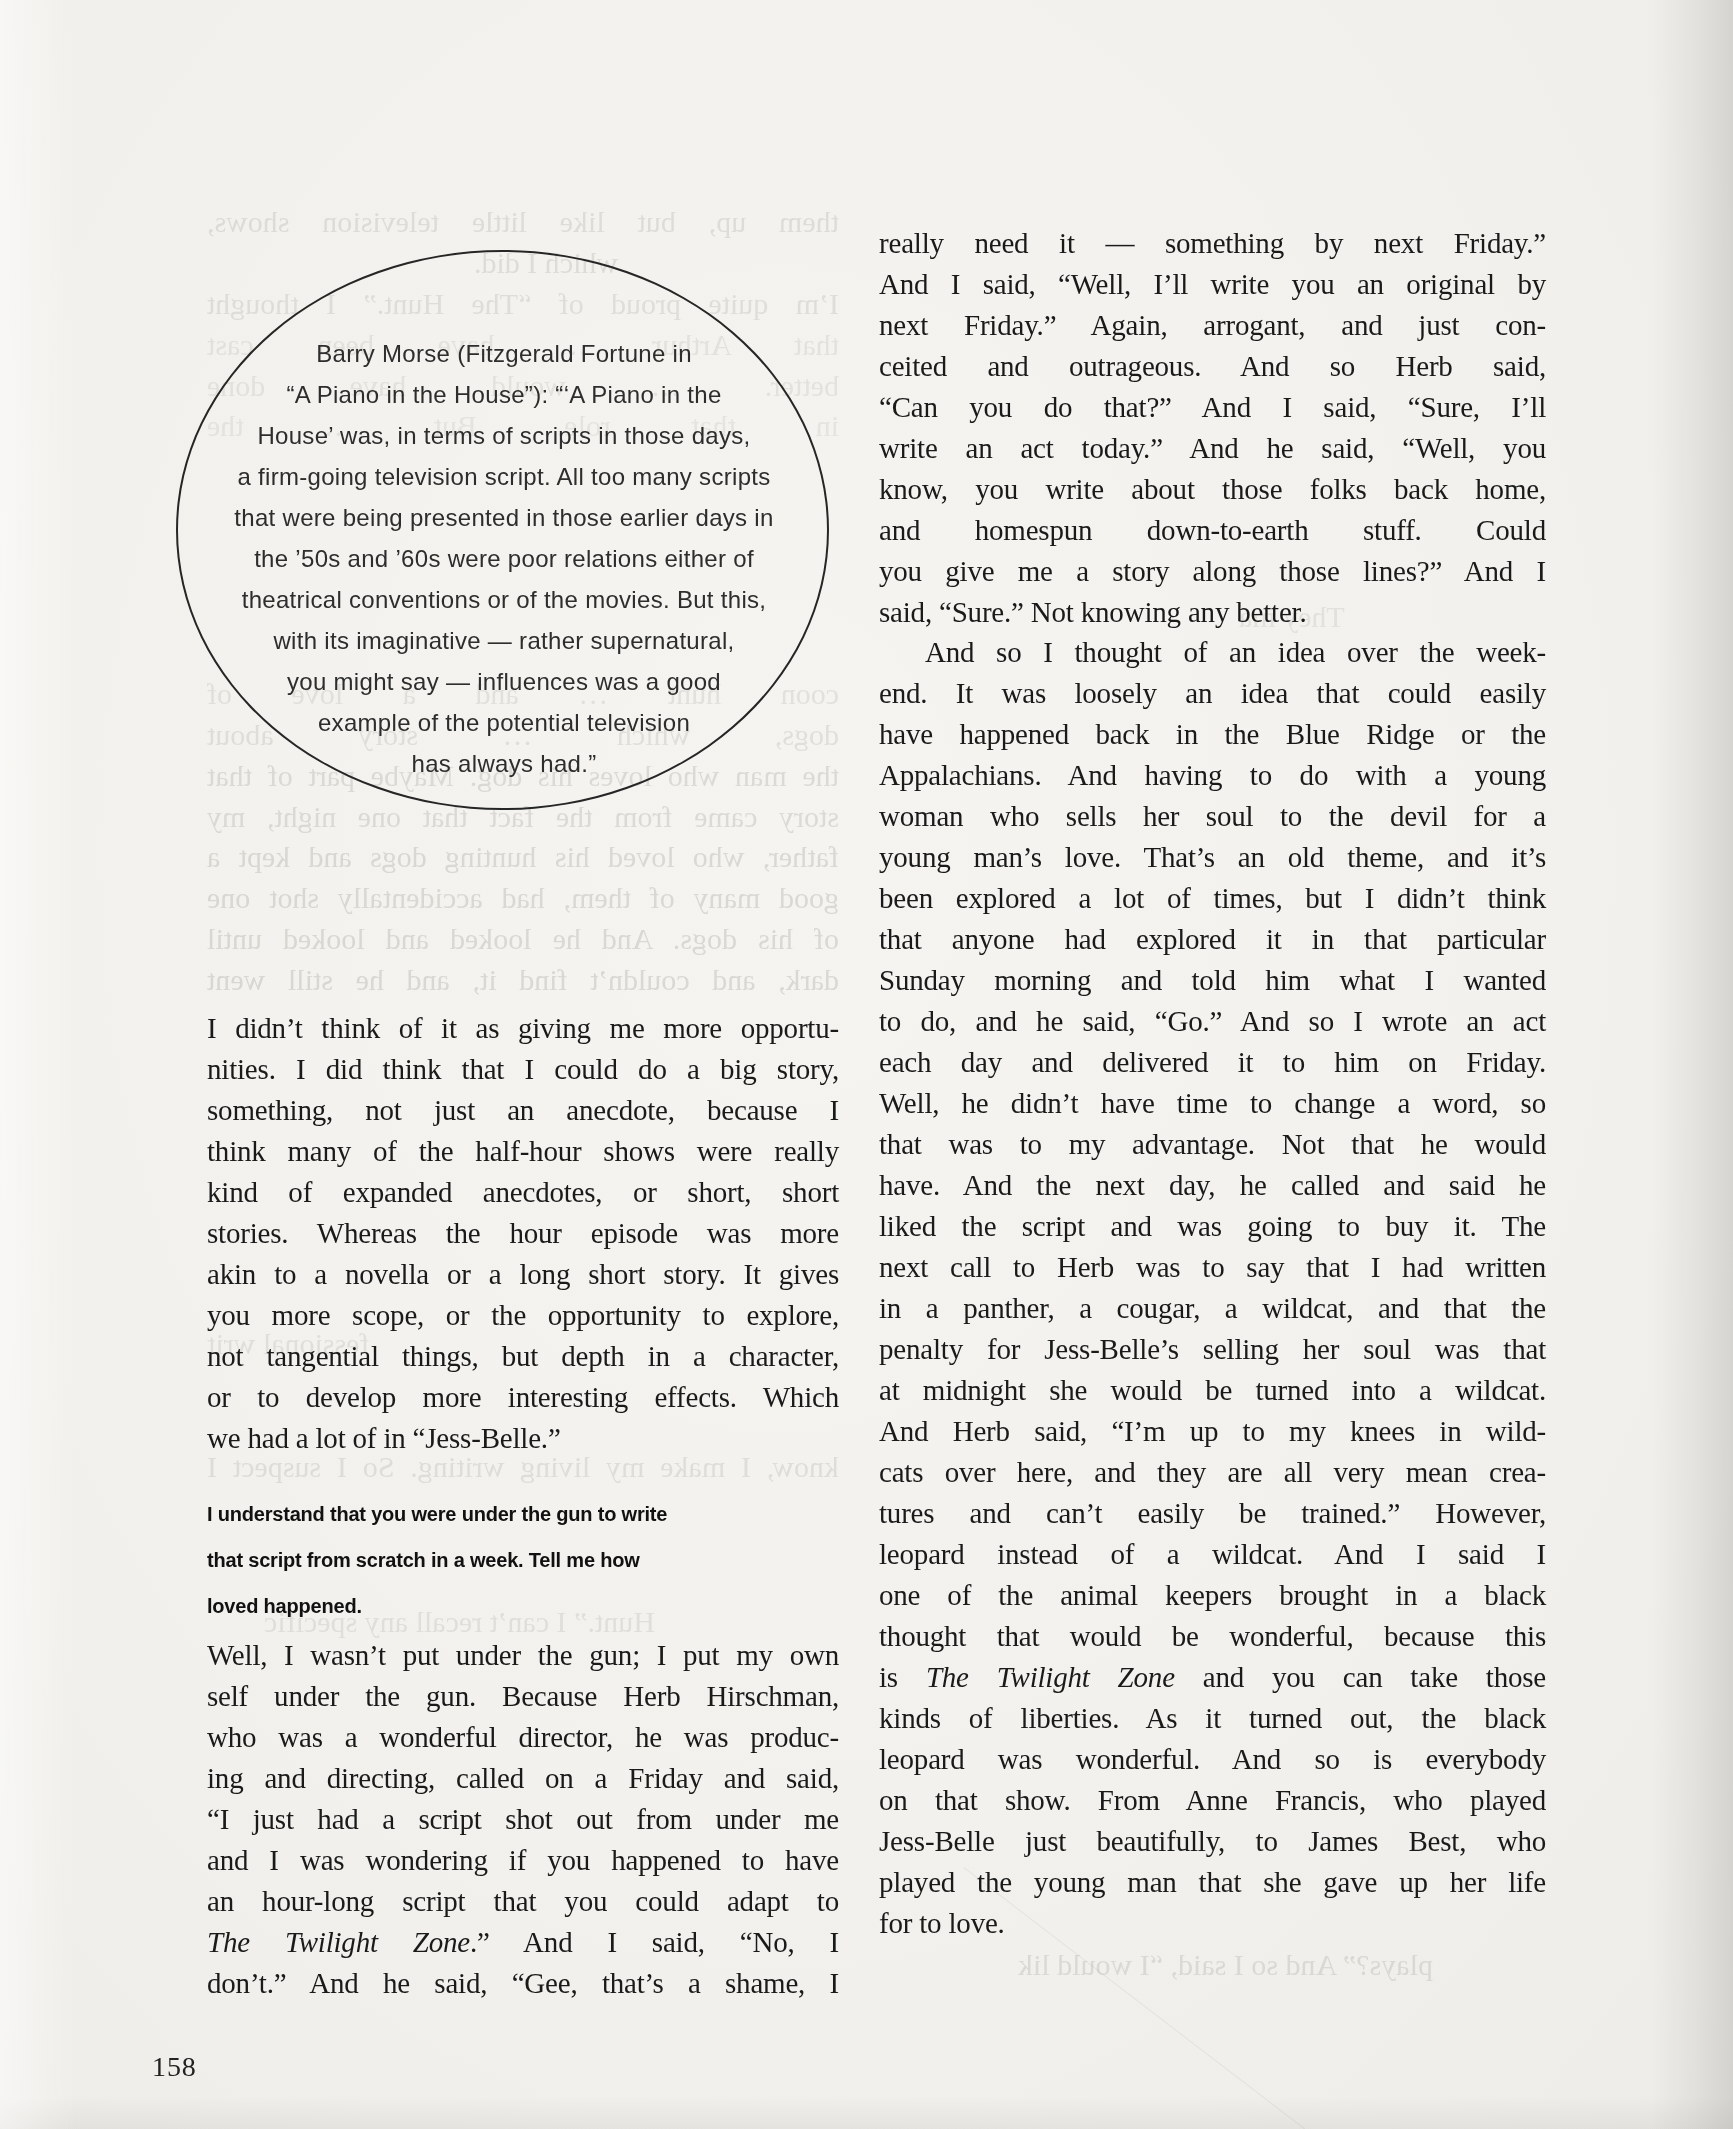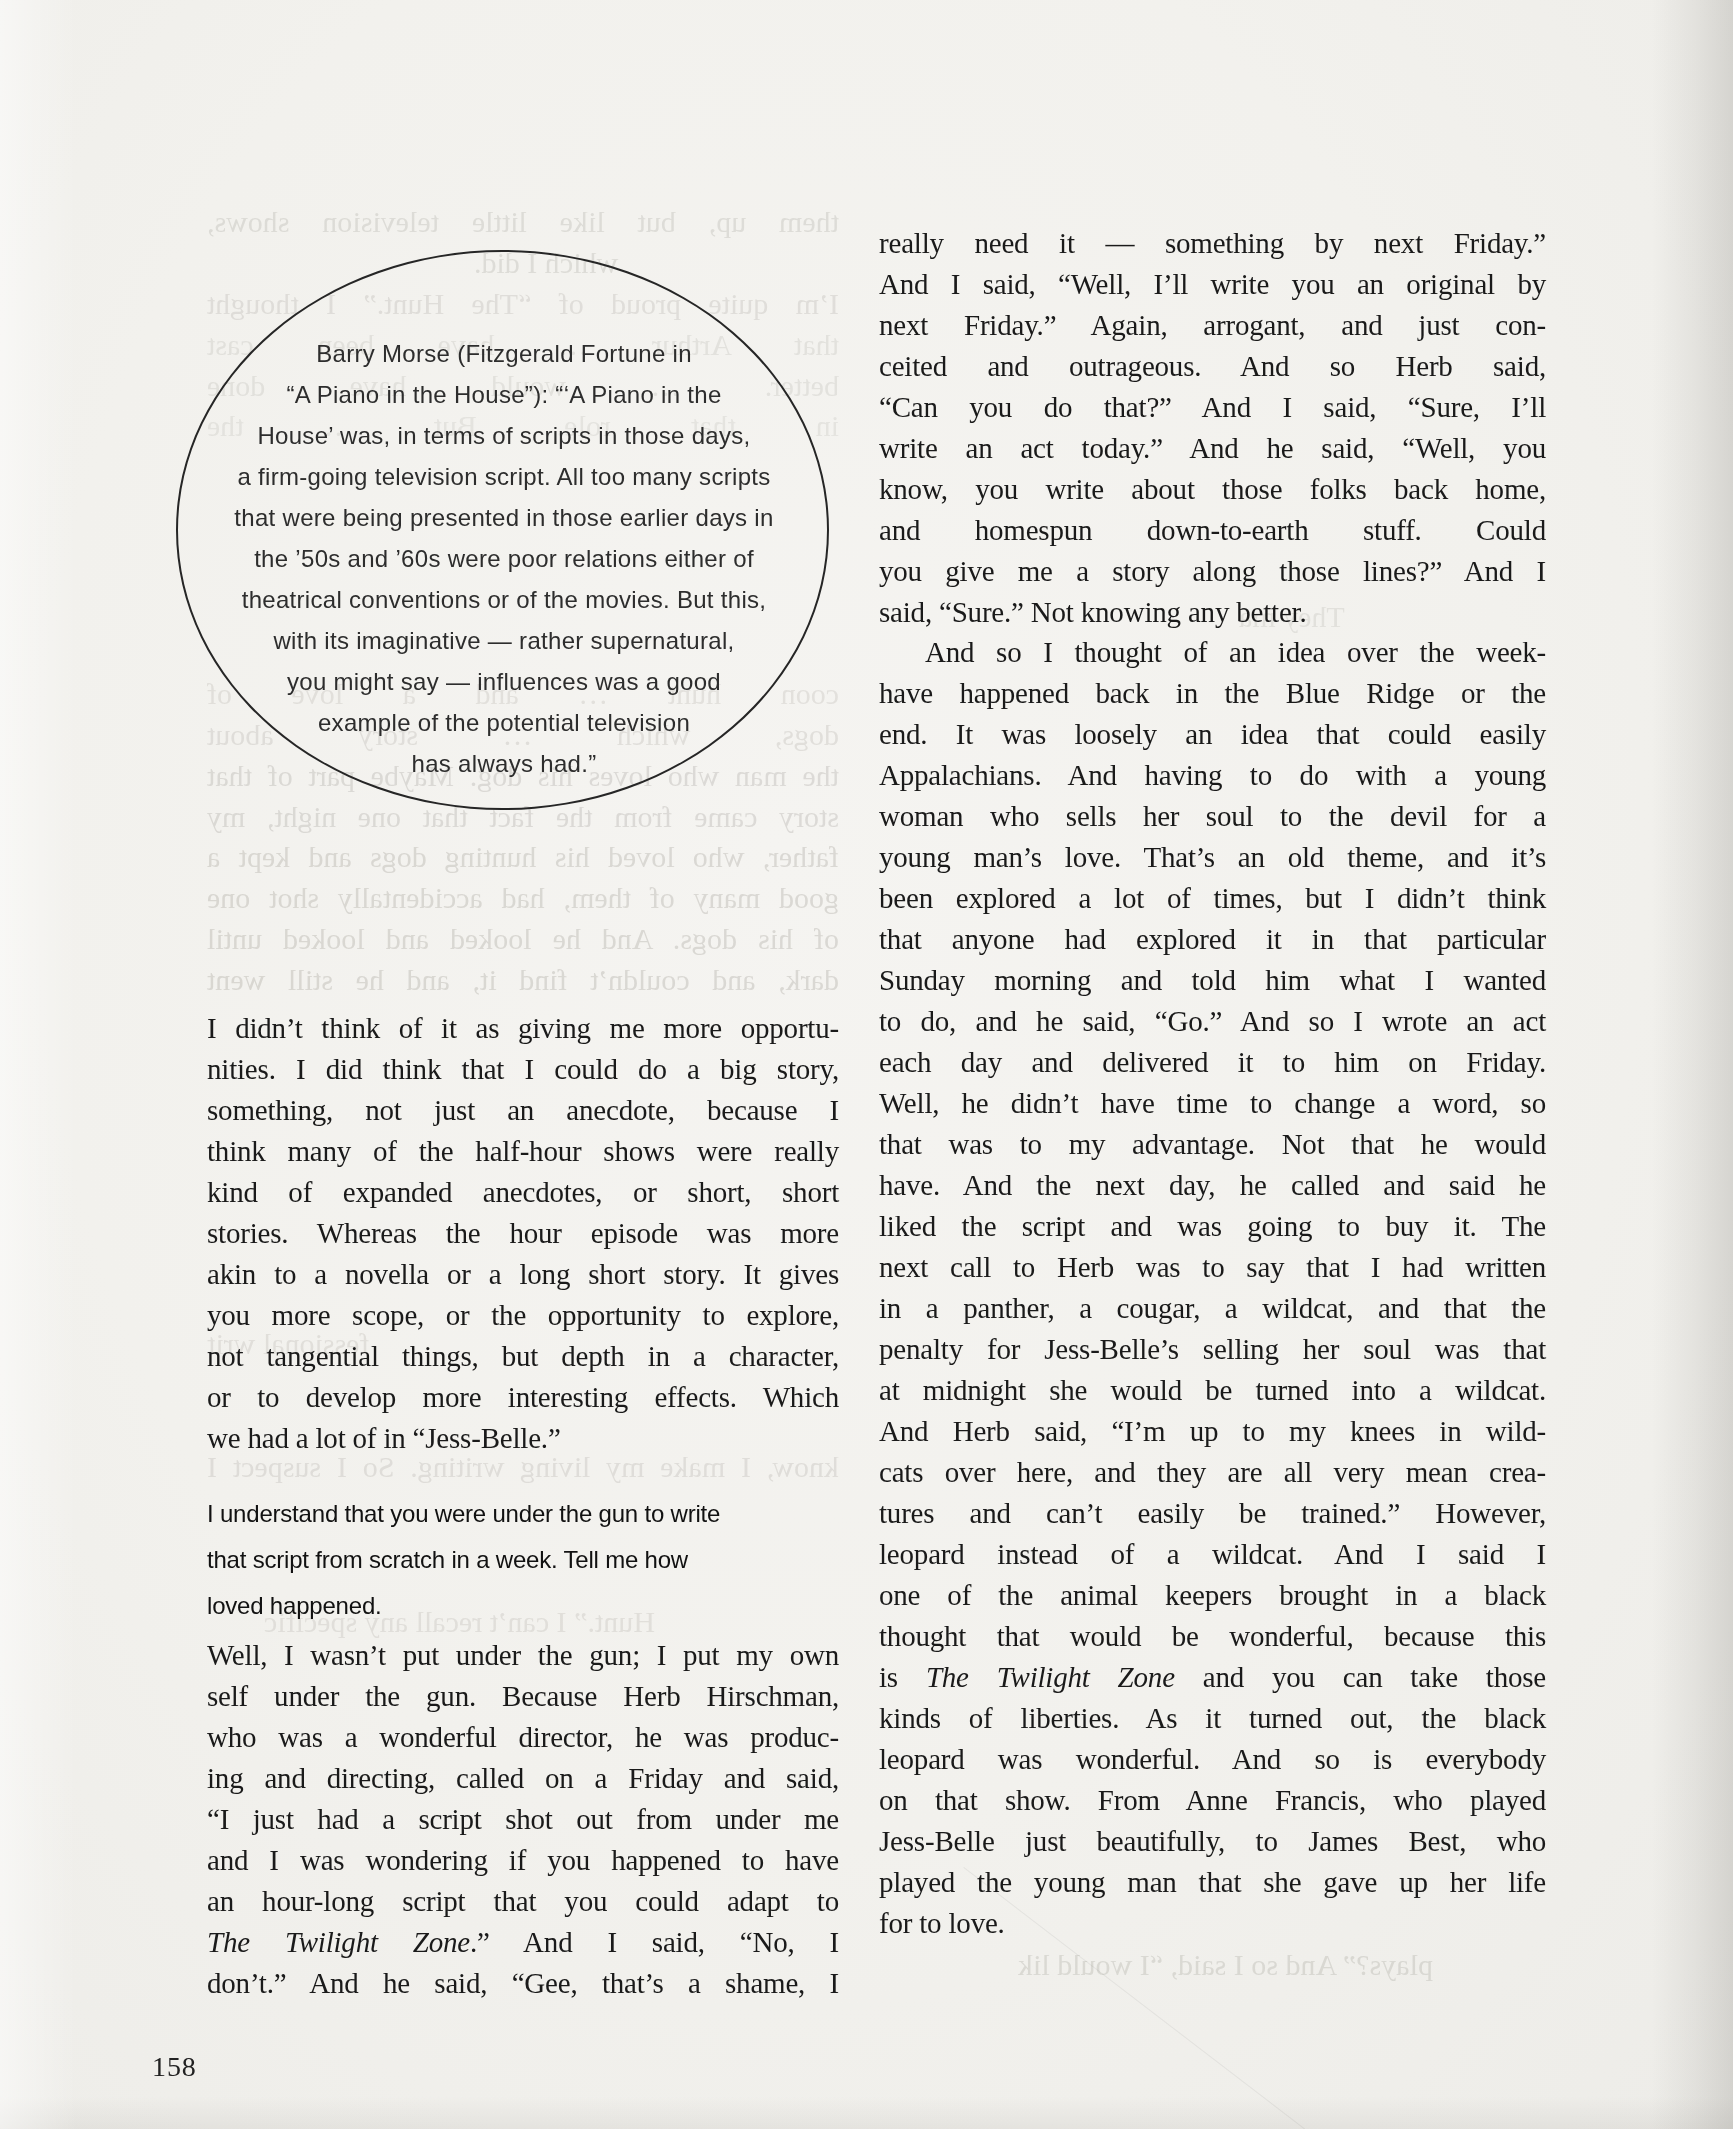--- a/index.html
+++ b/index.html
@@ -22,21 +22,21 @@
   
   .col{position:absolute;font-size:29px;line-height:41px;letter-spacing:-0.2px;color:#1a1a1a;}
   .para{position:absolute;left:0;width:100%;}
   .line{display:block;text-align:justify;text-align-last:justify;text-justify:inter-word;}
   .line.last{text-align-last:left;}
   .indent-first .line:first-child{text-indent:46px;}
   em{font-style:italic;}
   
   .heading .line{
     font-family:"Liberation Sans", sans-serif;
-    font-weight:normal;font-size:24px;line-height:46px;letter-spacing:-0.2px;
+    font-weight:bold;font-size:20px;line-height:46px;letter-spacing:-0.2px;
     text-align:left;text-align-last:left;color:#111;
   }
   
   .pq-circle{
     position:absolute;left:176px;top:250px;width:653px;height:560px;
     border:2.6px solid #262626;border-radius:50%;
     box-sizing:border-box;
   }
   .pq-text{
     position:absolute;left:187px;top:333px;width:634px;
@@ -151,22 +151,22 @@
         <div class="line"><span>ceited and outrageous. And so Herb said,</span></div>
         <div class="line"><span>“Can you do that?” And I said, “Sure, I’ll</span></div>
         <div class="line"><span>write an act today.” And he said, “Well, you</span></div>
         <div class="line"><span>know, you write about those folks back home,</span></div>
         <div class="line"><span>and homespun down-to-earth stuff. Could</span></div>
         <div class="line"><span>you give me a story along those lines?” And I</span></div>
         <div class="line last"><span>said, “Sure.” Not knowing any better.</span></div>
       </div>
     <div class="para indent-first" style="top:632px;">
         <div class="line"><span>And so I thought of an idea over the week-</span></div>
+        <div class="line"><span>end. It was loosely an idea that could easily</span></div>
         <div class="line"><span>have happened back in the Blue Ridge or the</span></div>
-        <div class="line"><span>end. It was loosely an idea that could easily</span></div>
         <div class="line"><span>Appalachians. And having to do with a young</span></div>
         <div class="line"><span>woman who sells her soul to the devil for a</span></div>
         <div class="line"><span>young man’s love. That’s an old theme, and it’s</span></div>
         <div class="line"><span>been explored a lot of times, but I didn’t think</span></div>
         <div class="line"><span>that anyone had explored it in that particular</span></div>
         <div class="line"><span>Sunday morning and told him what I wanted</span></div>
         <div class="line"><span>to do, and he said, “Go.” And so I wrote an act</span></div>
         <div class="line"><span>each day and delivered it to him on Friday.</span></div>
         <div class="line"><span>Well, he didn’t have time to change a word, so</span></div>
         <div class="line"><span>that was to my advantage. Not that he would</span></div>

